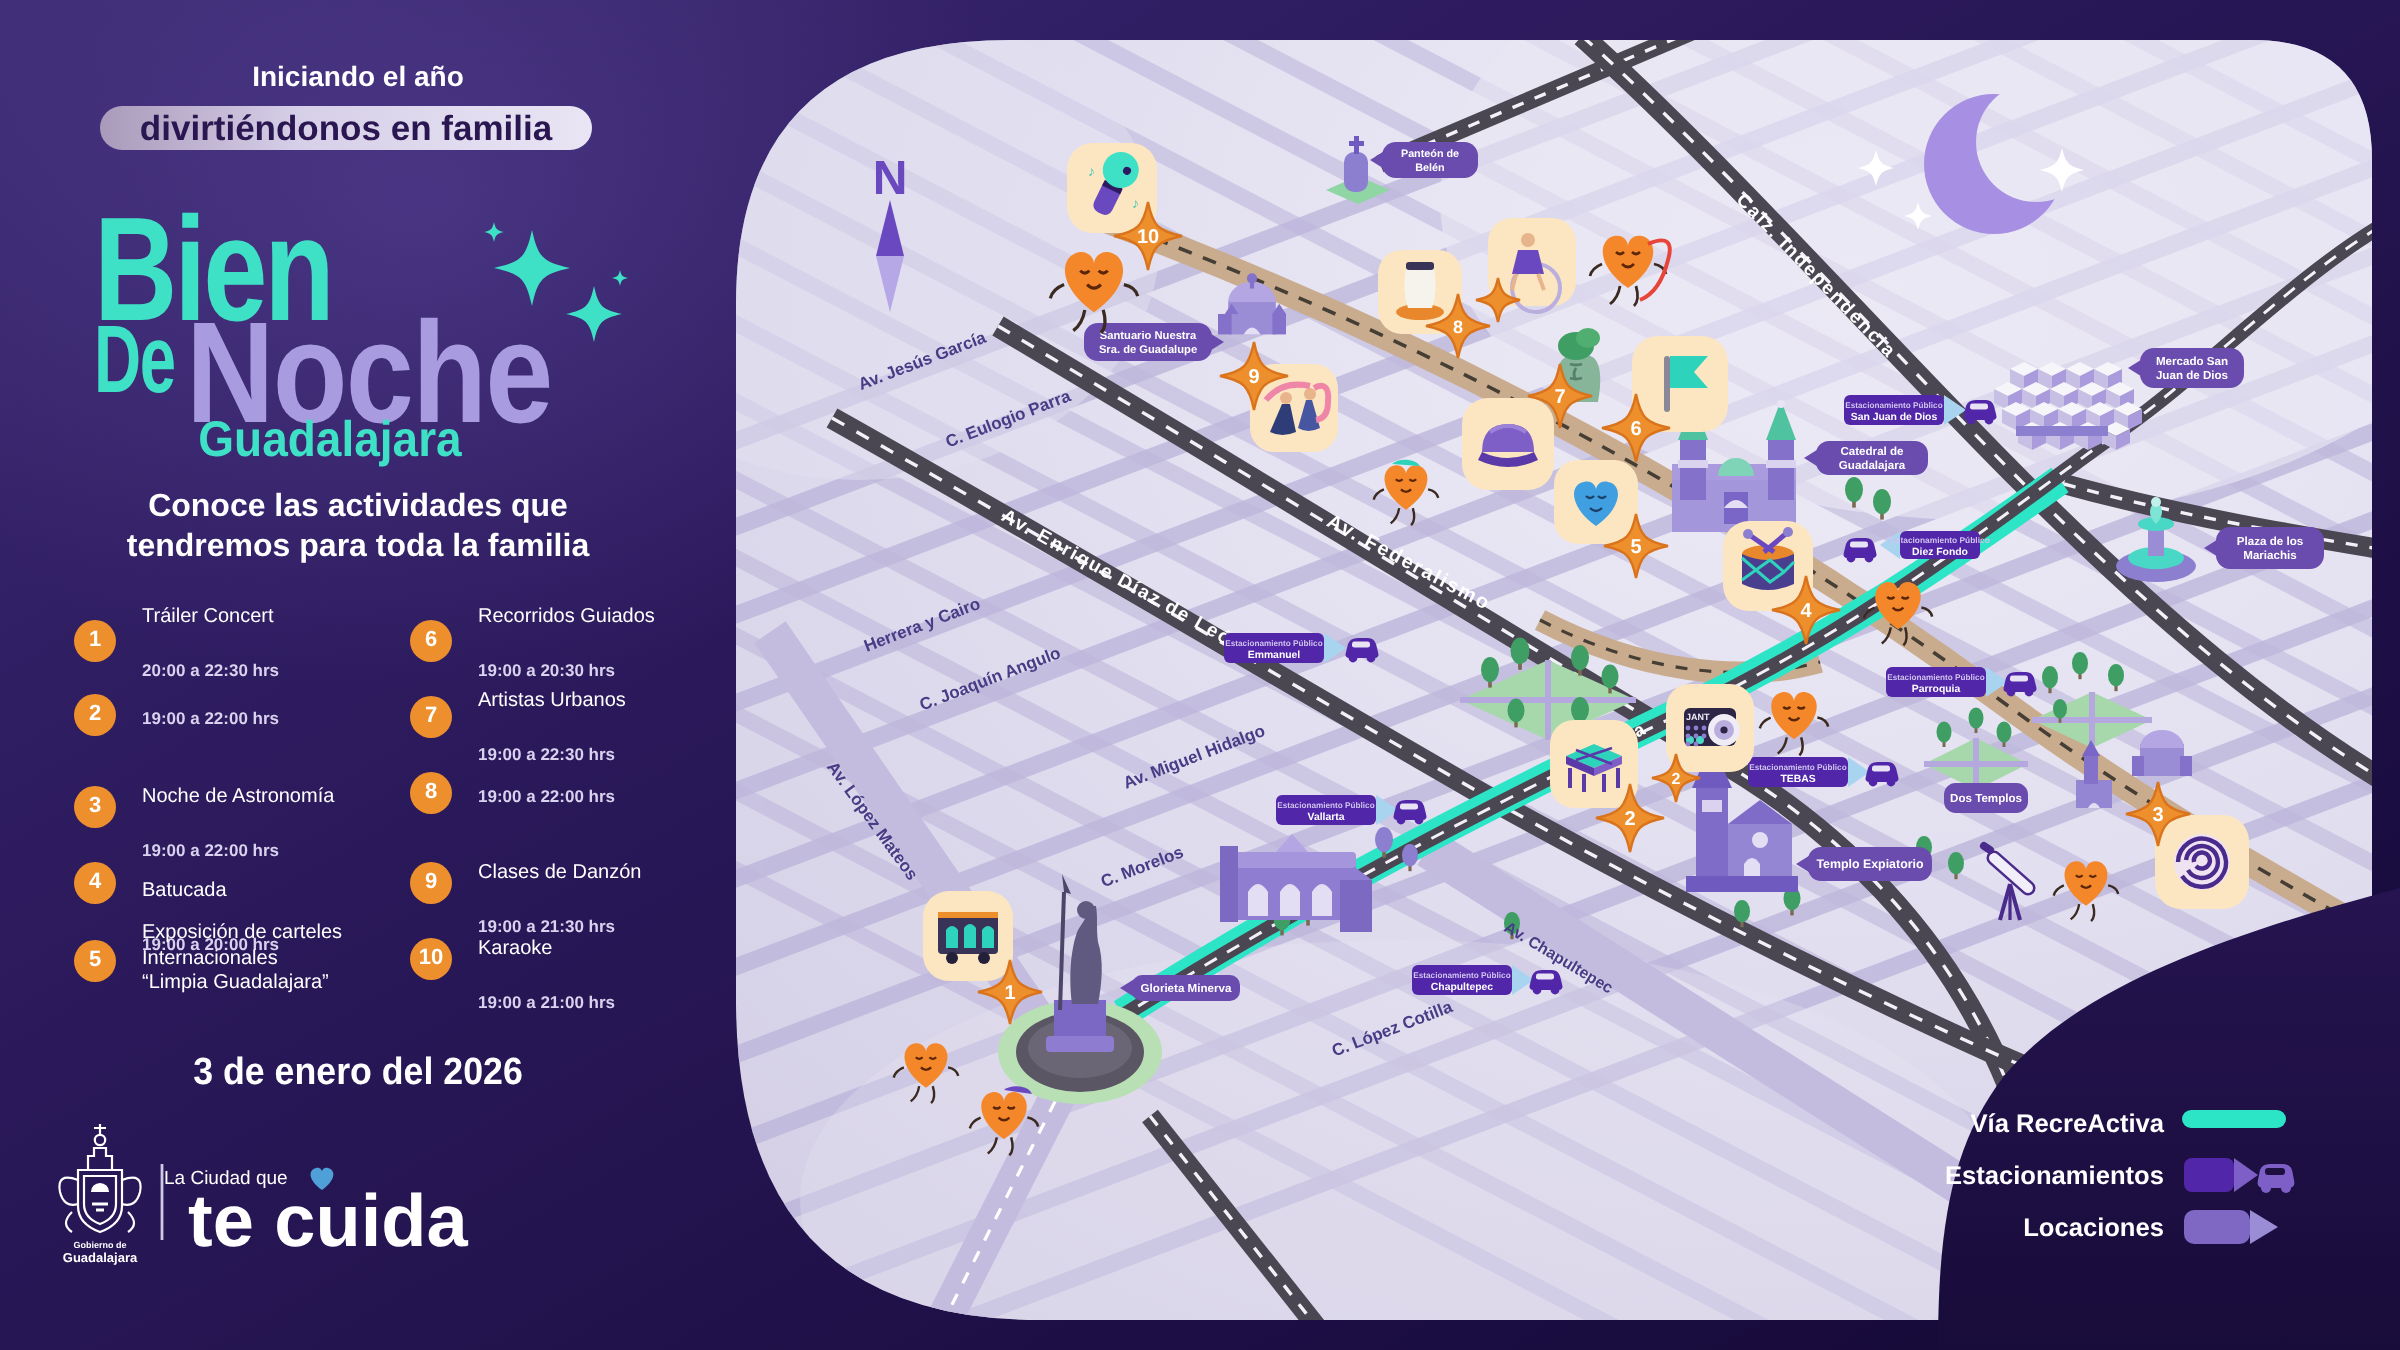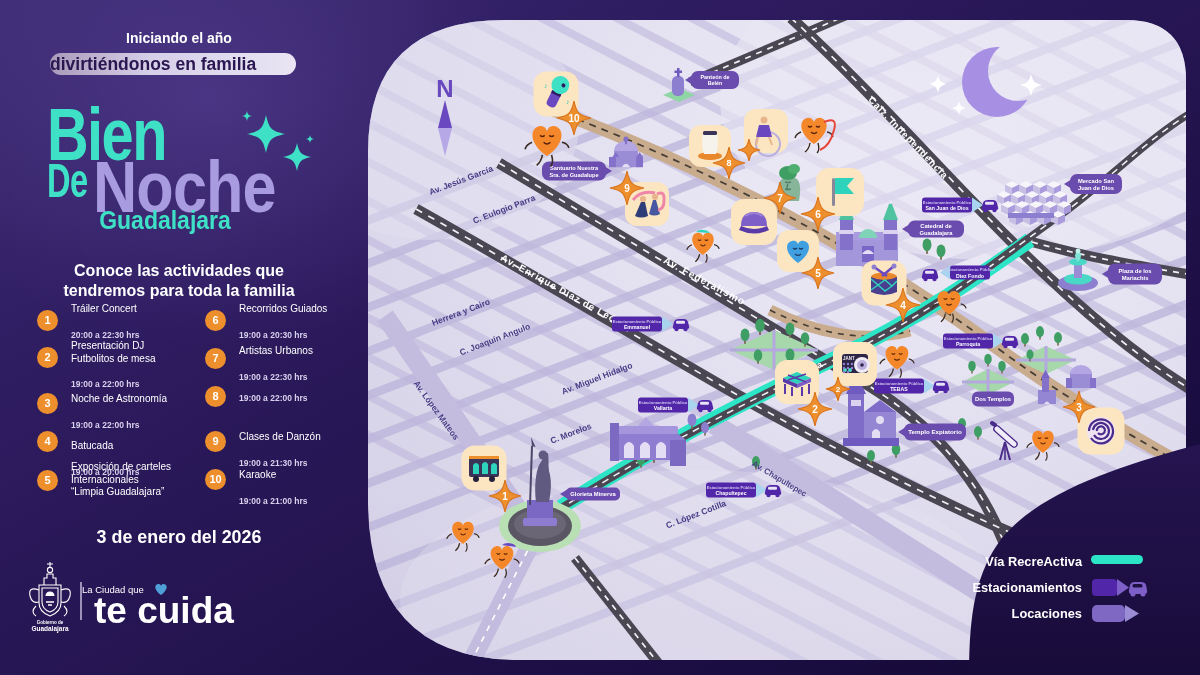--- a/index.html
+++ b/index.html
@@ -1,26 +1,26 @@
 <!DOCTYPE html>
 <html><head><meta charset="utf-8">
 <style>
 html,body{margin:0;padding:0;width:1200px;height:675px;overflow:hidden}
 body{position:relative;font-family:"Liberation Sans",sans-serif;
 background:linear-gradient(150deg,#3c2b74 0%,#2e1c60 30%,#241450 55%,#1a0d41 80%,#140933 100%);}
 .abs{position:absolute}
 .ttl{font-weight:bold;color:#fff;font-size:14px;text-align:center;width:358px;left:0}
 .pill1{left:50px;top:53px;width:246px;height:22px;border-radius:12px;
 background:linear-gradient(90deg,#a99aba,#d6cfe8 40%,#e9e5f4);}
-.pill1 span{display:block;text-align:left;font-weight:bold;font-size:17.5px;color:#2a1650;line-height:22px}
+.pill1 span{display:block;text-align:center;font-weight:bold;font-size:17.5px;color:#2a1650;line-height:22px}
 .bien{left:47px;top:92px;font-weight:bold;font-size:74px;color:#3ee1c6;letter-spacing:-2px;transform:scaleX(.78);transform-origin:left top}
 .de{left:47px;top:153px;font-weight:bold;font-size:48px;color:#3ee1c6;letter-spacing:-1px;transform:scaleX(.68);transform-origin:left top}
 .noche{left:93px;top:146px;font-weight:bold;font-size:72px;color:#a99bdf;letter-spacing:-1px;transform:scaleX(.85);transform-origin:left top}
 .gdl{left:0px;top:206px;width:330px;text-align:center;font-weight:bold;font-size:25px;color:#3ee1c6;transform:scaleX(.92);transform-origin:center top}
-.conoce{top:261px;font-size:16px;line-height:19.5px}
+.conoce{top:244px;font-size:16px;line-height:19.5px}
 .item{position:absolute;width:130px}
 .inum{position:absolute;width:21px;height:21px;border-radius:50%;background:#ee8f2d;color:#fff;
 font-weight:bold;font-size:11px;text-align:center;line-height:21px}
 .it{font-weight:normal;color:#fff;font-size:10px;line-height:12.5px}
 .ih{color:#d9d2ee;font-size:8.5px;font-weight:bold;margin-top:14px}
 .date{top:526px;font-size:19px;transform:scaleX(.94);transform-origin:center top}
 .lcq{left:82px;top:584px;font-weight:normal;font-size:9.5px;color:#fff}
 .tcu{left:94px;top:590px;font-weight:bold;font-size:37px;color:#fff;letter-spacing:0px}
 </style></head>
 <body>
@@ -754,21 +754,20 @@
 <div class="abs noche">Noche</div>
 <div class="abs gdl">Guadalajara</div>
 <div class="abs ttl conoce">Conoce las actividades que<br>tendremos para toda la familia</div>
 <div class="inum" style="left:37px;top:310px">1</div>
 <div class="item" style="left:71px;top:303px">
     <div class="it">Tráiler Concert</div>
     <div class="ih">20:00 a 22:30 hrs</div>
   </div>
 <div class="inum" style="left:37px;top:347px">2</div>
 <div class="item" style="left:71px;top:340px">
-    <div class="it">Presentación DJ<br>Futbolitos de mesa</div>
     <div class="ih">19:00 a 22:00 hrs</div>
   </div>
 <div class="inum" style="left:37px;top:393px">3</div>
 <div class="item" style="left:71px;top:393px">
     <div class="it">Noche de Astronomía</div>
     <div class="ih">19:00 a 22:00 hrs</div>
   </div>
 <div class="inum" style="left:37px;top:431px">4</div>
 <div class="item" style="left:71px;top:440px">
     <div class="it">Batucada</div>

